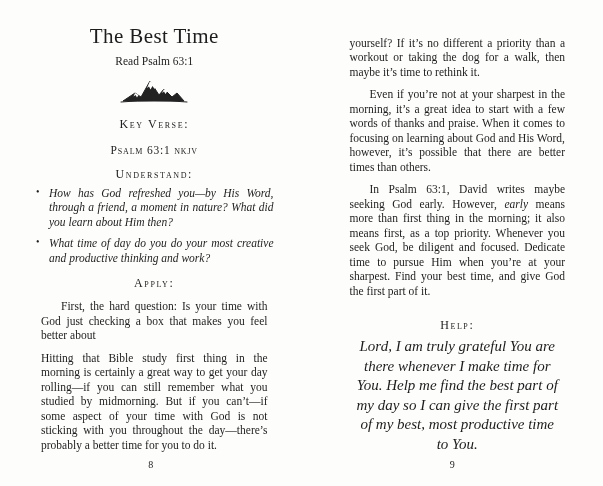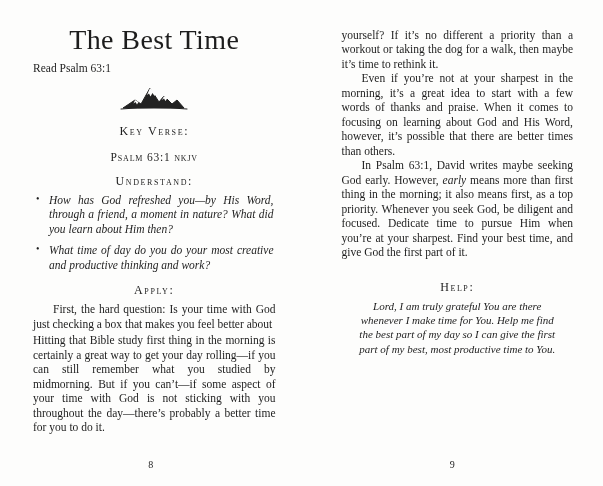--- a/index.html
+++ b/index.html
@@ -16,29 +16,29 @@
   .page {
     width: 50%;
     box-sizing: border-box;
     position: relative;
     overflow: hidden;
   }
   .page-left  { padding: 24px 26px 40px 33px; }
   .page-right { padding: 28px 30px 40px 40px; }
 
   .chapter-title {
-    font-size: 28px;
+    font-size: 21px;
     text-align: center;
     letter-spacing: 0.4px;
     margin: 0 0 6px 0;
     font-weight: normal;
   }
   .chapter-subtitle {
     font-size: 11.5px;
-    text-align: left;
+    text-align: center;
     margin: 0;
   }
   .icon-wrap {
     text-align: center;
     margin: 9px 0 4px 0;
     height: 30px;
   }
   .section-heading {
     font-size: 12px;
     font-variant: small-caps;
@@ -72,27 +72,27 @@
   }
   .bullets li { position: relative; margin-bottom: 7px; padding-right: 2px; }
   .bullets li .bullet-dot {
     position: absolute; left: -13px; top: 0;
     font-style: normal; font-size: 10px;
   }
   .body-p {
     font-size: 11.5px;
     line-height: 1.26;
     text-align: justify;
-    margin: 0;
+    margin: 8px;
   }
   .body-p.indent { text-indent: 20px; }
   .body-p.first { margin-top: 2px; }
   .prayer {
     font-style: italic;
-    font-size: 11px;
+    font-size: 15px;
     line-height: 1.3;
     text-align: center;
     margin: 2px 12px 0 12px;
   }
   .page-number {
     position: absolute;
     bottom: 16px; left: 0; right: 0;
     text-align: center;
     font-size: 10px;
   }

